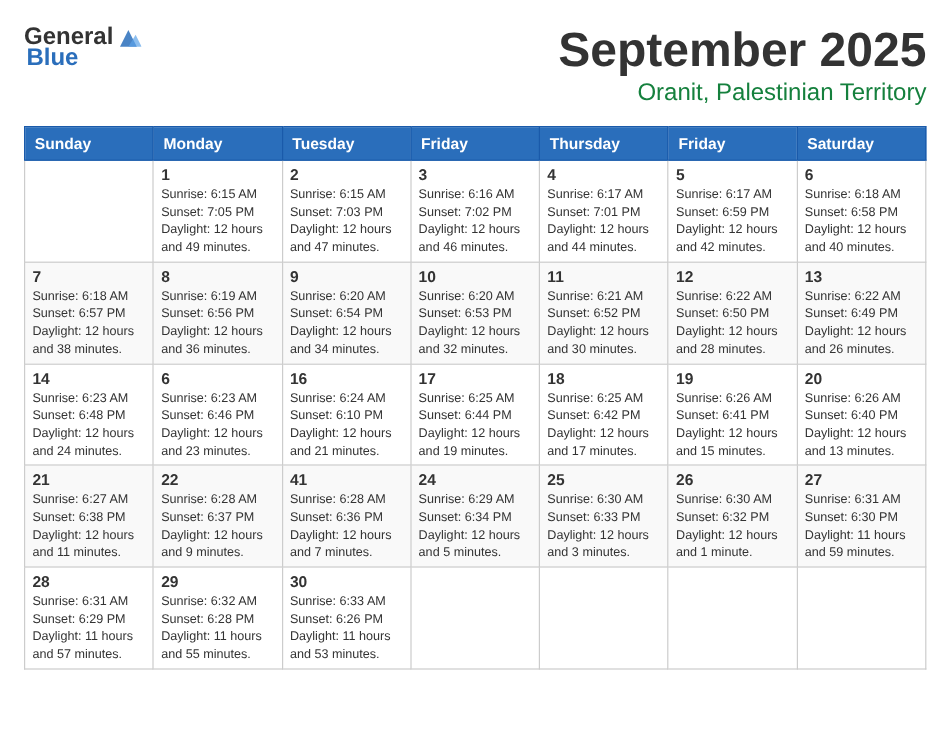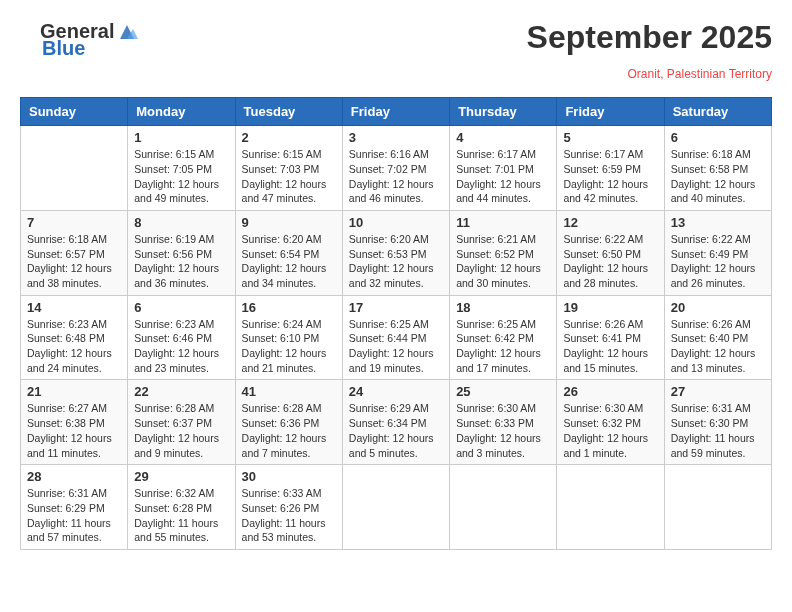--- a/index.html
+++ b/index.html
@@ -28,29 +28,29 @@
     }
     .logo-text-blue {
       font-size: 20px;
       font-weight: bold;
       color: #2a6ebb;
     }
     .title-block {
       text-align: right;
     }
     .month-title {
-      font-size: 32px;
+      font-size: 40px;
       font-weight: bold;
       color: #333;
       line-height: 1.1;
     }
     .location-title {
-      font-size: 12px;
-      color: #ef4444;
-      margin-top: 12px;
+      font-size: 20px;
+      color: #15803d;
+      margin-top: 2px;
     }
     .calendar {
       width: 100%;
       border-collapse: collapse;
       font-size: 11px;
     }
     .calendar th {
       background-color: #2a6ebb;
       color: #fff;
       padding: 6px 8px;
@@ -84,21 +84,21 @@
     }
     .empty-cell {
       background: #fff !important;
     }
   </style>
 </head>
 <body>
 
 <div class="header">
   <div class="logo">
-    <div style="display:flex;flex-direction:column;align-items:flex-start;margin-left:20px;">
+    <div style="display:flex;flex-direction:column;align-items:flex-start;">
       <div style="display:flex;align-items:center;gap:2px;">
         <span class="logo-text-general">General</span>
         <svg width="22" height="22" viewBox="0 0 22 22">
           <polygon points="4,18 11,4 18,18" fill="#2a6ebb" opacity="0.85"></polygon>
           <polygon points="11,18 17,8 22,18" fill="#5ba3e8" opacity="0.7"></polygon>
         </svg>
       </div>
       <span class="logo-text-blue" style="margin-top:-6px;margin-left:2px;">Blue</span>
     </div>
   </div>

